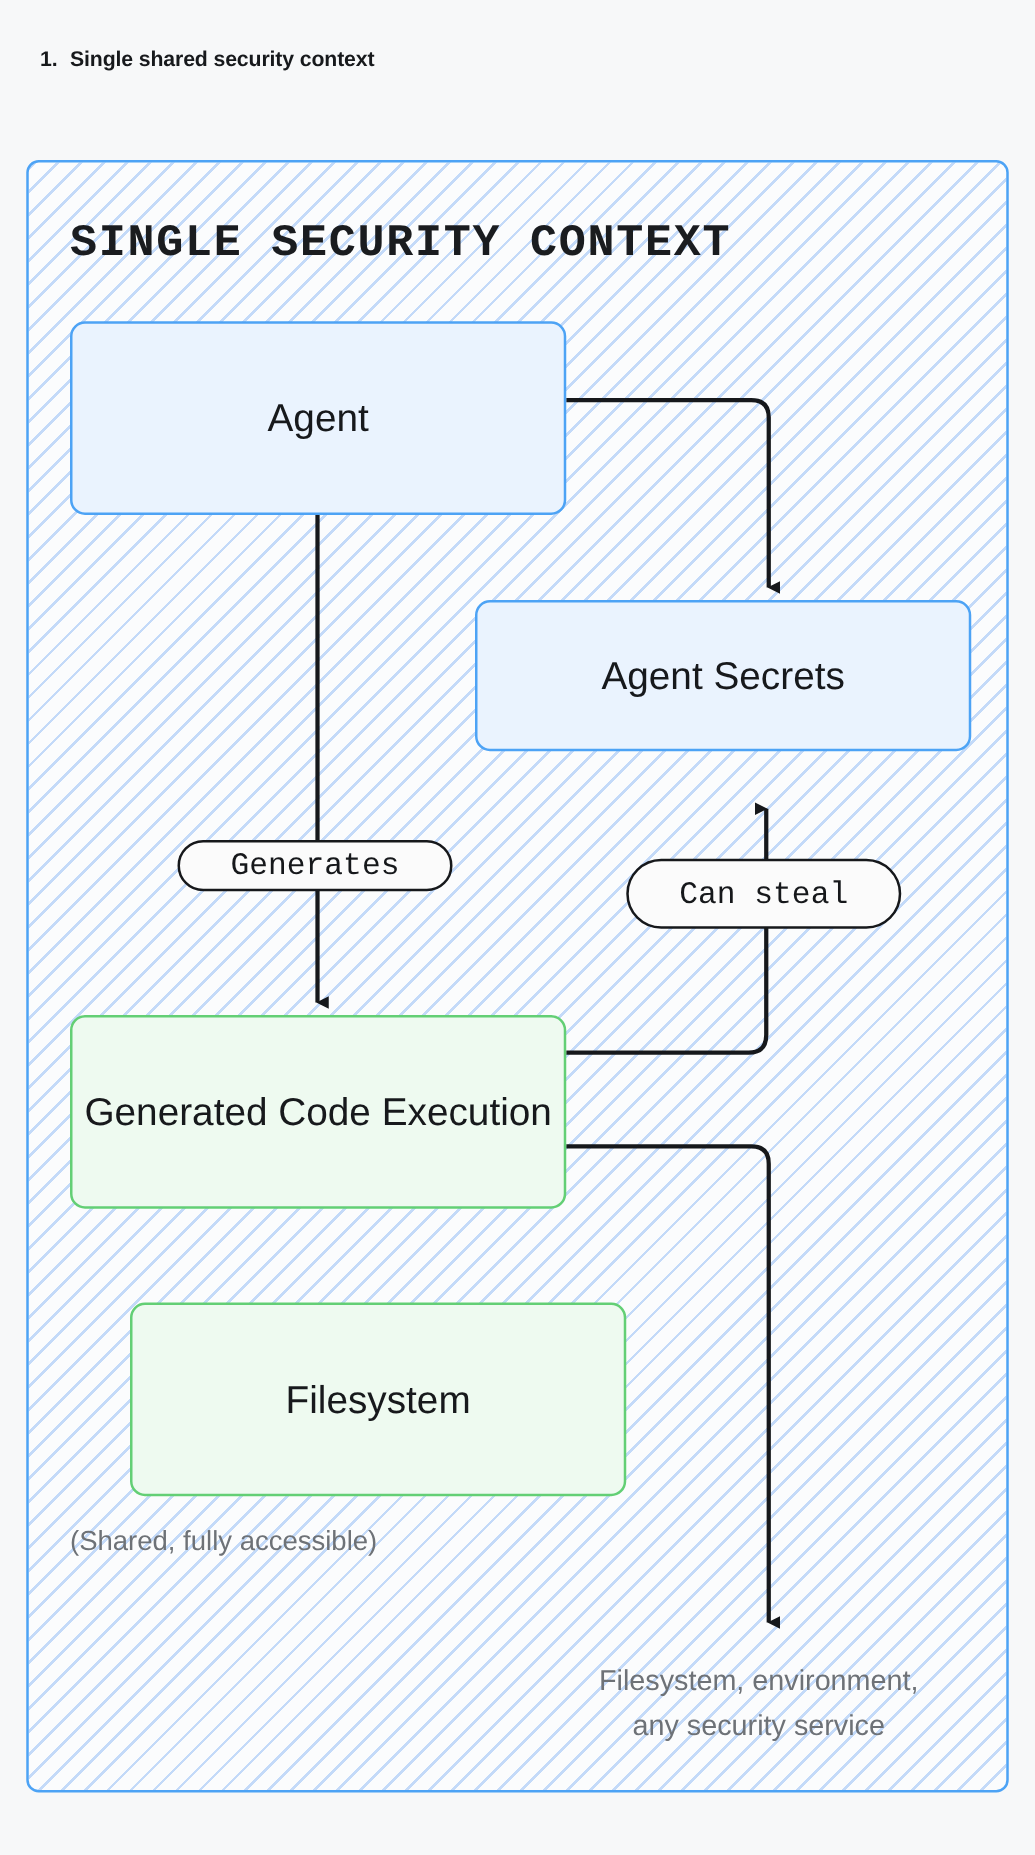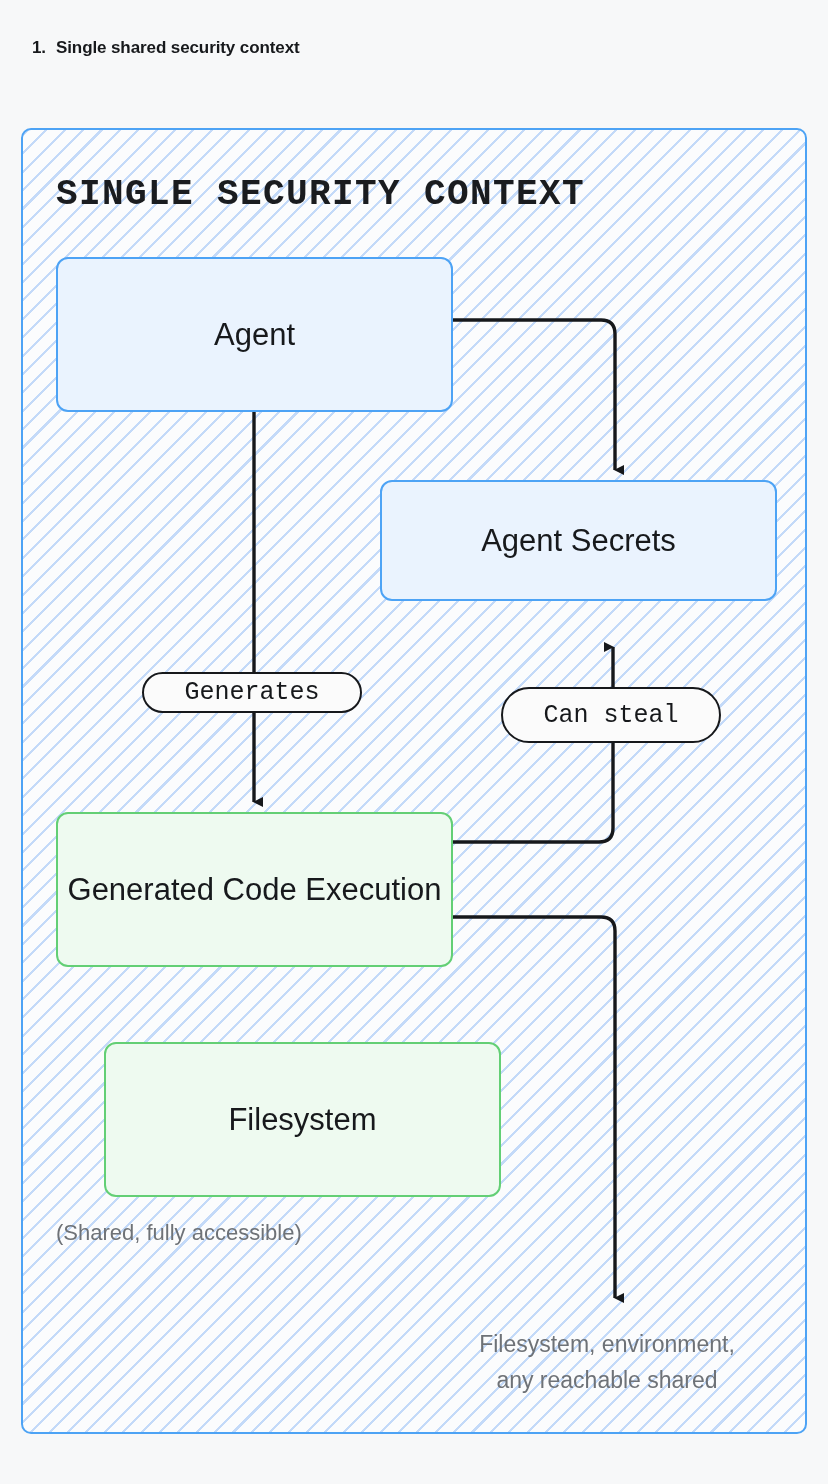--- a/index.html
+++ b/index.html
@@ -190,16 +190,16 @@
   </div>
 
   <div class="edge-label" id="label-can-steal">
     <span>Can steal</span>
   </div>
 
   <div id="shared-caption">(Shared, fully accessible)</div>
 
   <div id="external-caption">
     <div>Filesystem, environment,</div>
-    <div>any reachable shared</div>
+    <div>any security service</div>
   </div>
 
 </div>
 
 </body></html>

